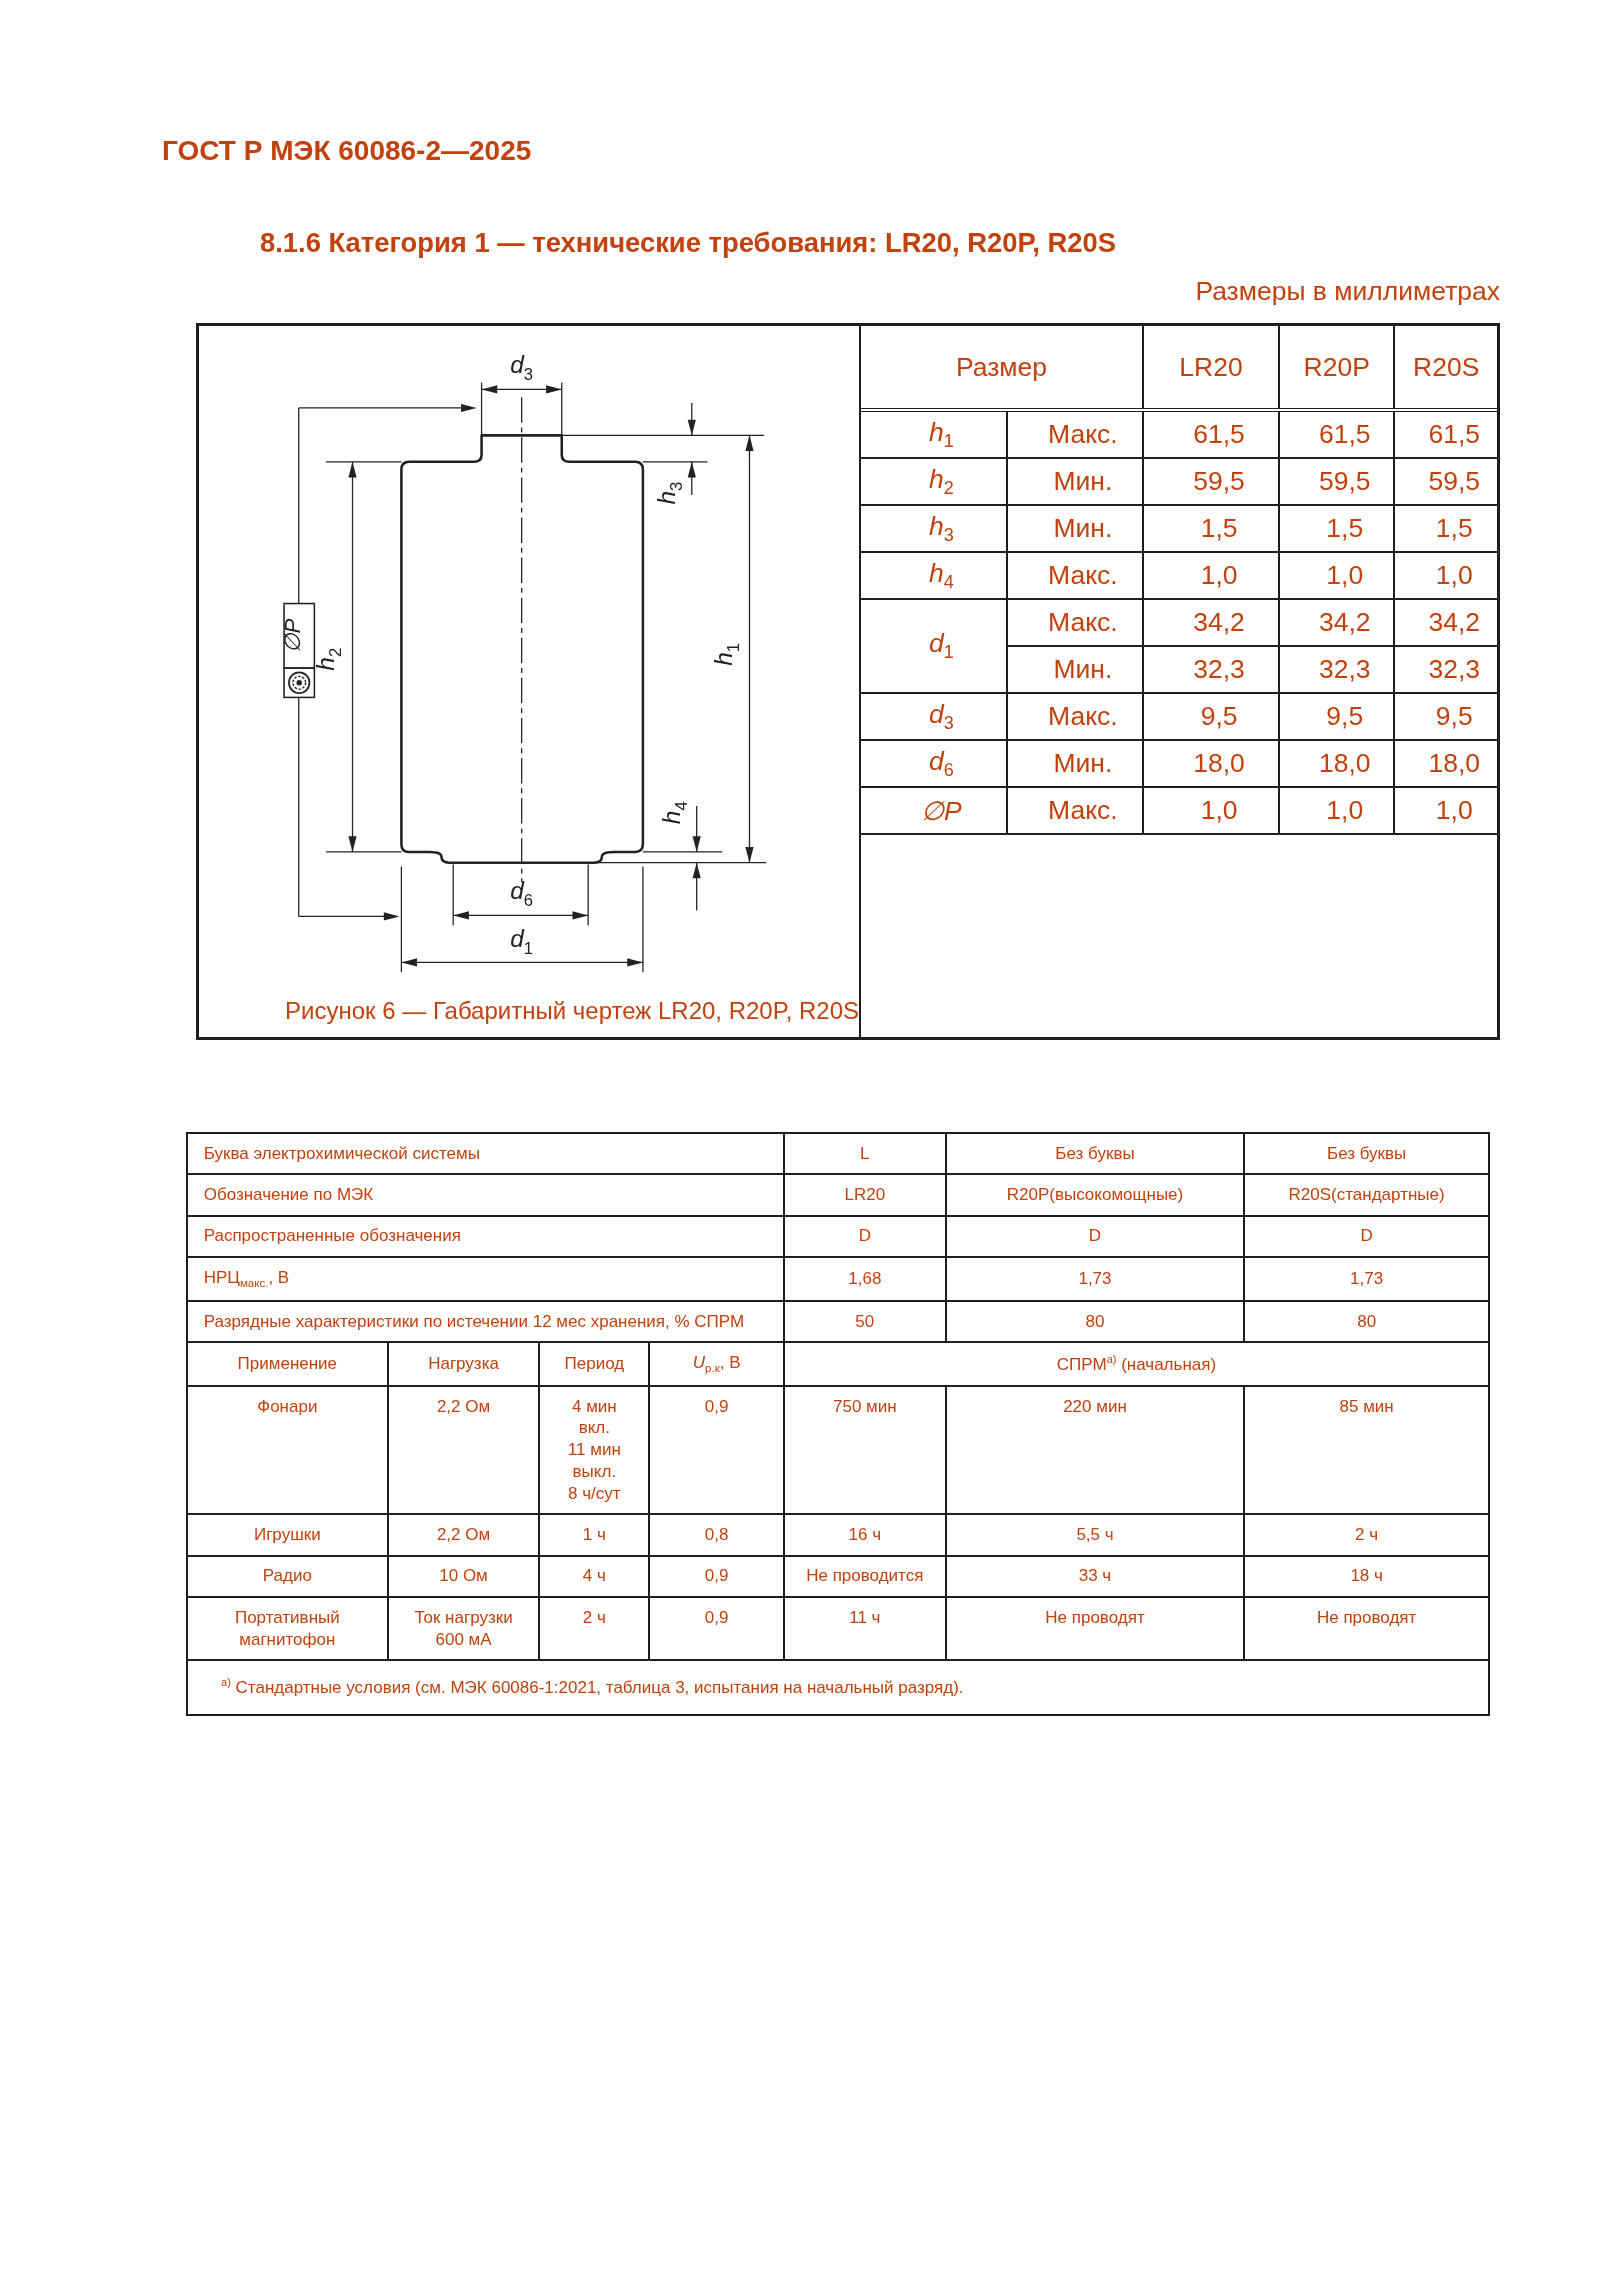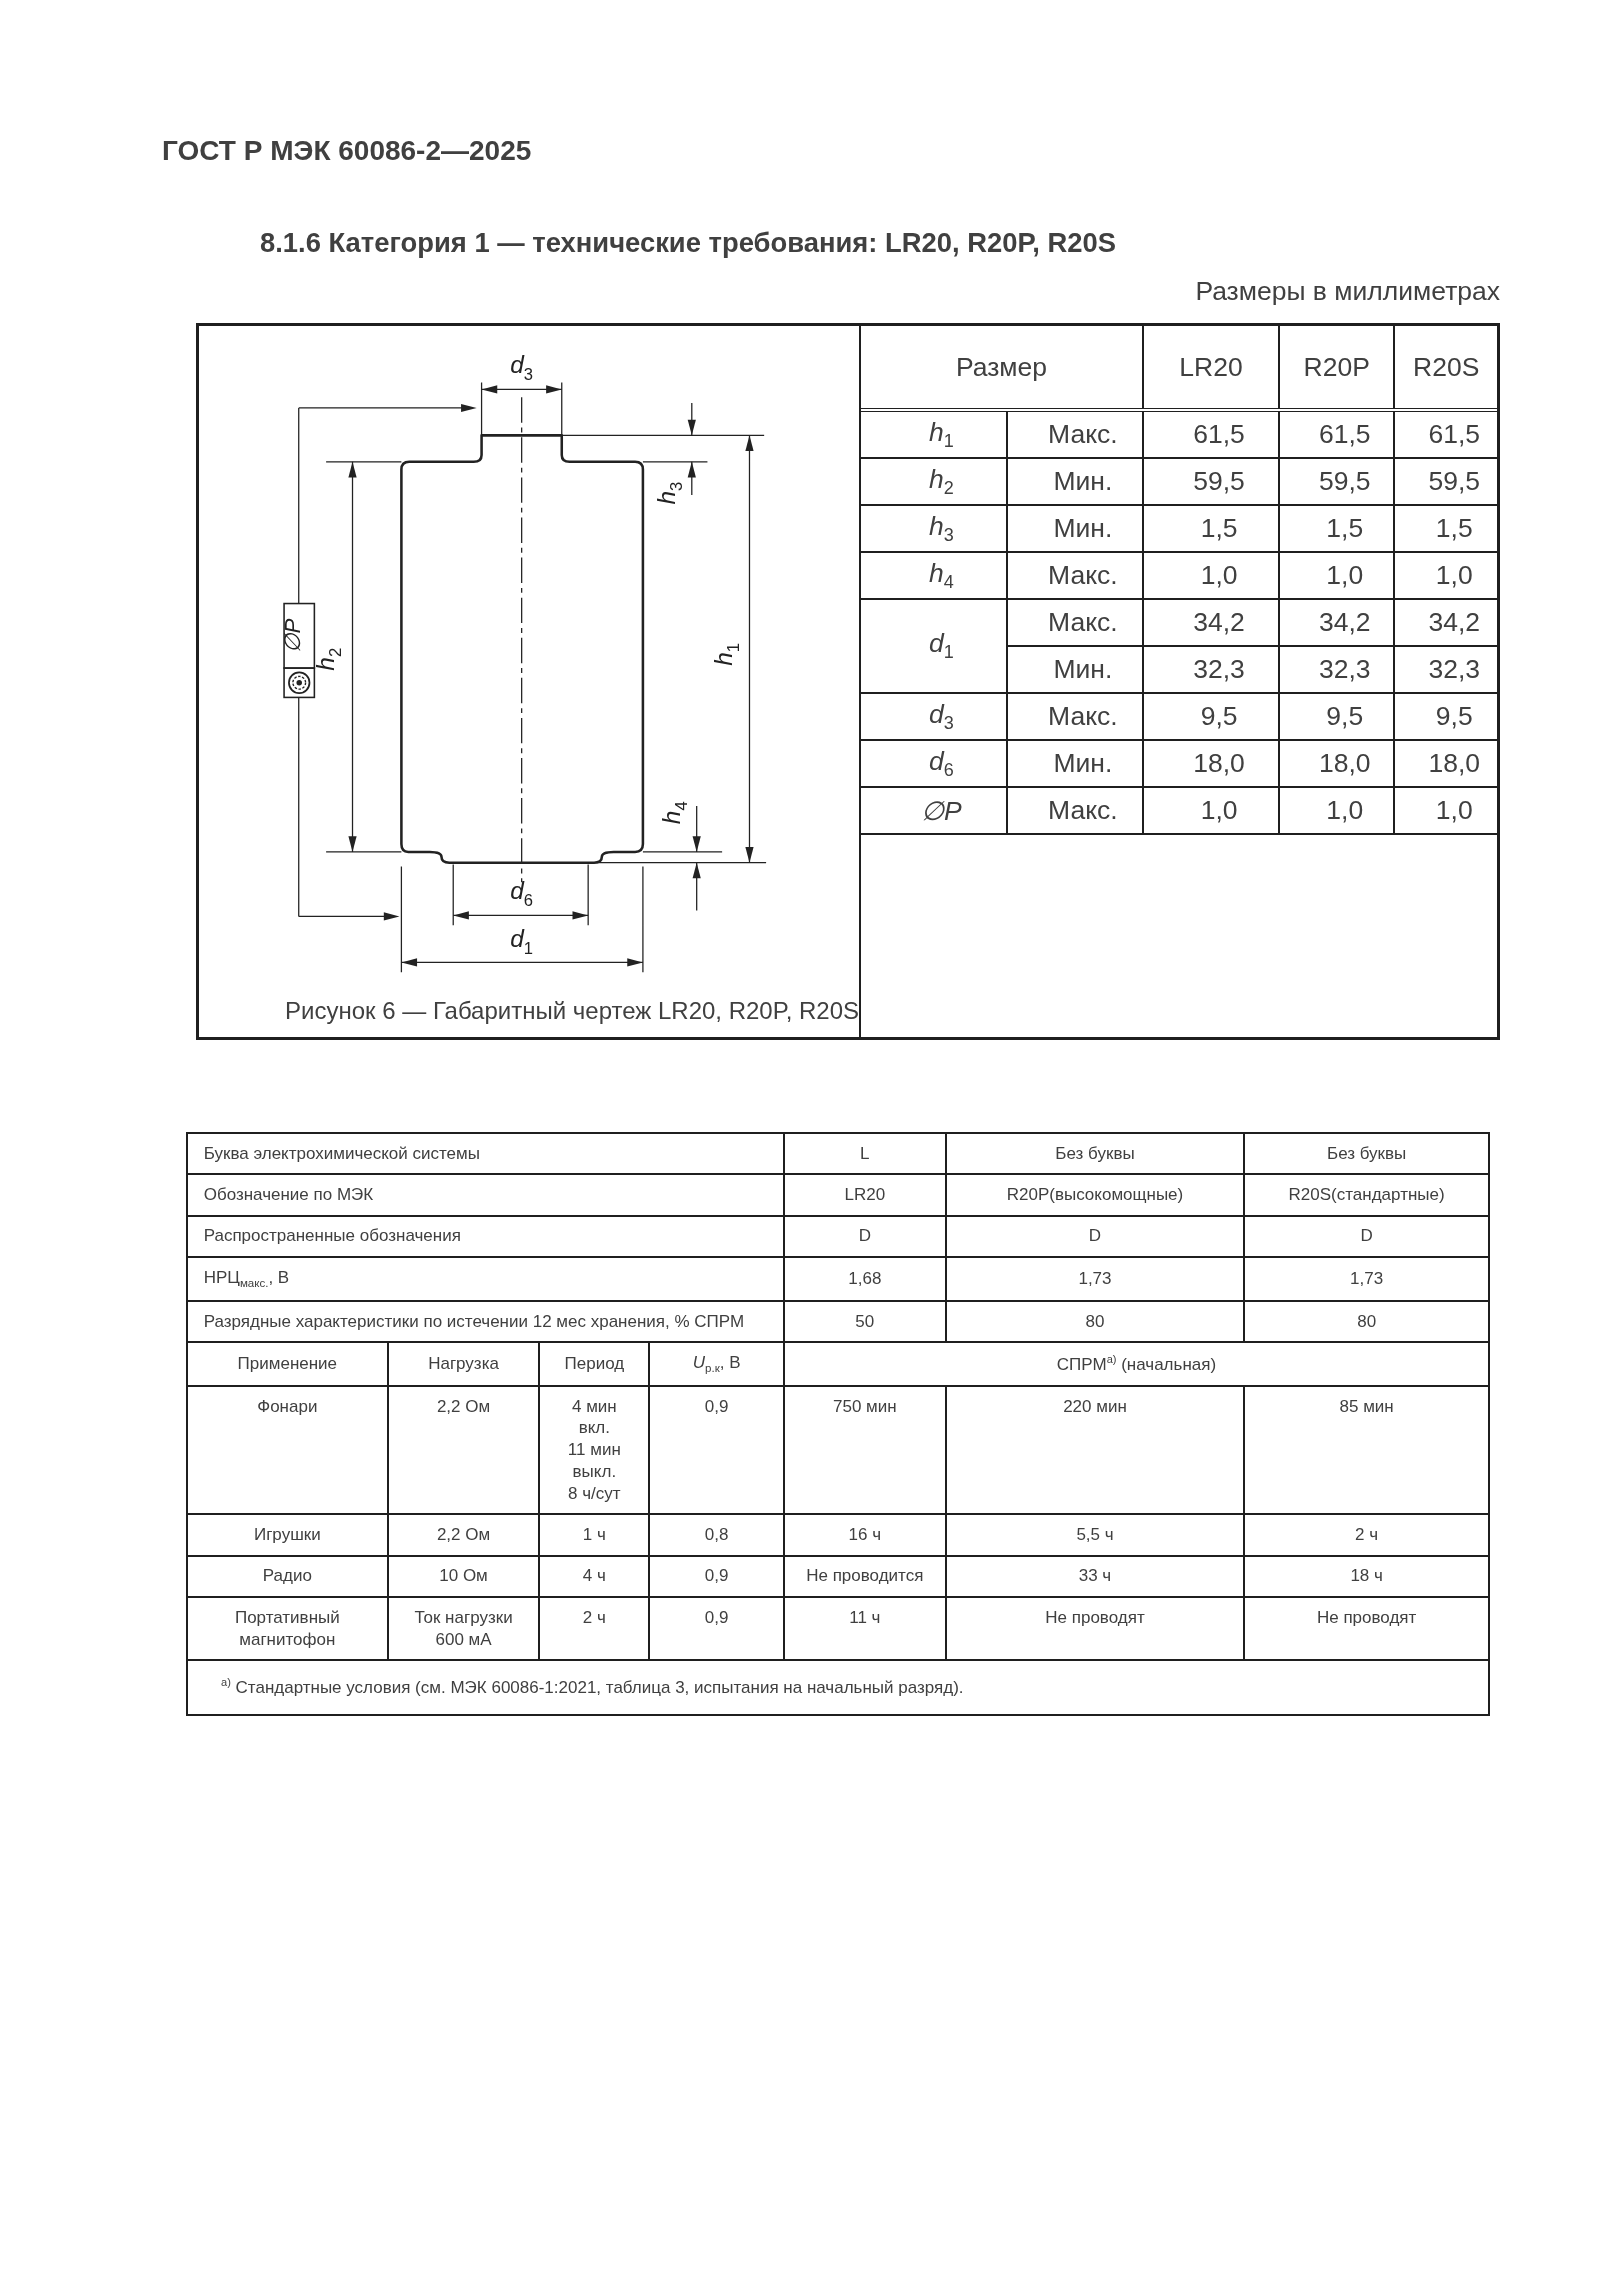--- a/index.html
+++ b/index.html
@@ -1,18 +1,18 @@
 <!DOCTYPE html>
 <html><head>
 <meta charset="utf-8">
 <style>
   :root{ --ln:#1f1f1f; }
   html,body{margin:0;padding:0;background:#fff;}
   .page{position:relative;width:1621px;height:2027px;background:#fff;
-        font-family:"Liberation Sans",sans-serif;color:#404040;}
+        font-family:"Liberation Sans",sans-serif;color:#c2410c;}
   .doc-header{position:absolute;left:162px;top:135px;font-size:28px;font-weight:bold;}
   .sec-heading{position:absolute;left:260px;top:227px;font-size:27.4px;font-weight:bold;}
   .units-note{position:absolute;left:196px;top:276px;width:1304px;text-align:right;font-size:26.5px;}
   
   .figure-box{position:absolute;left:196px;top:323px;width:1304px;height:717px;
               border:3.9px solid var(--ln);box-sizing:border-box;display:flex;}
   .draw-panel{position:relative;width:660px;flex:0 0 660px;}
   .draw-panel svg{display:block;}
   .fig-caption{position:absolute;left:0;bottom:11.8px;width:100%;text-align:right;font-size:24px;}
   .dims-panel{flex:1;border-left:2px solid var(--ln);}

